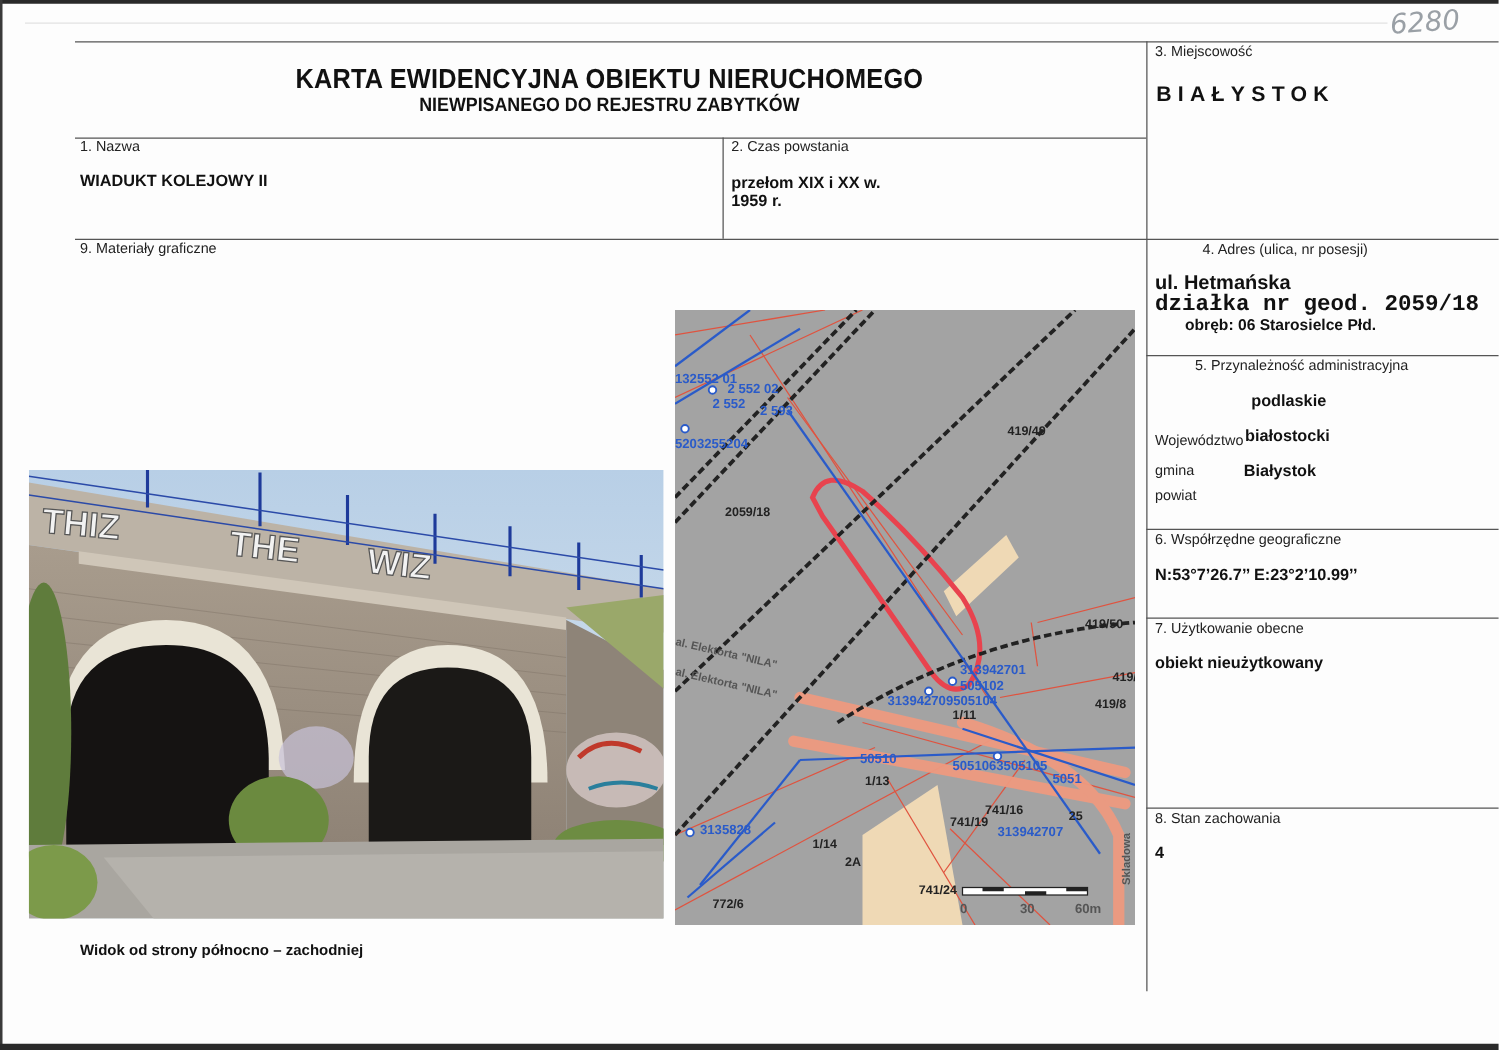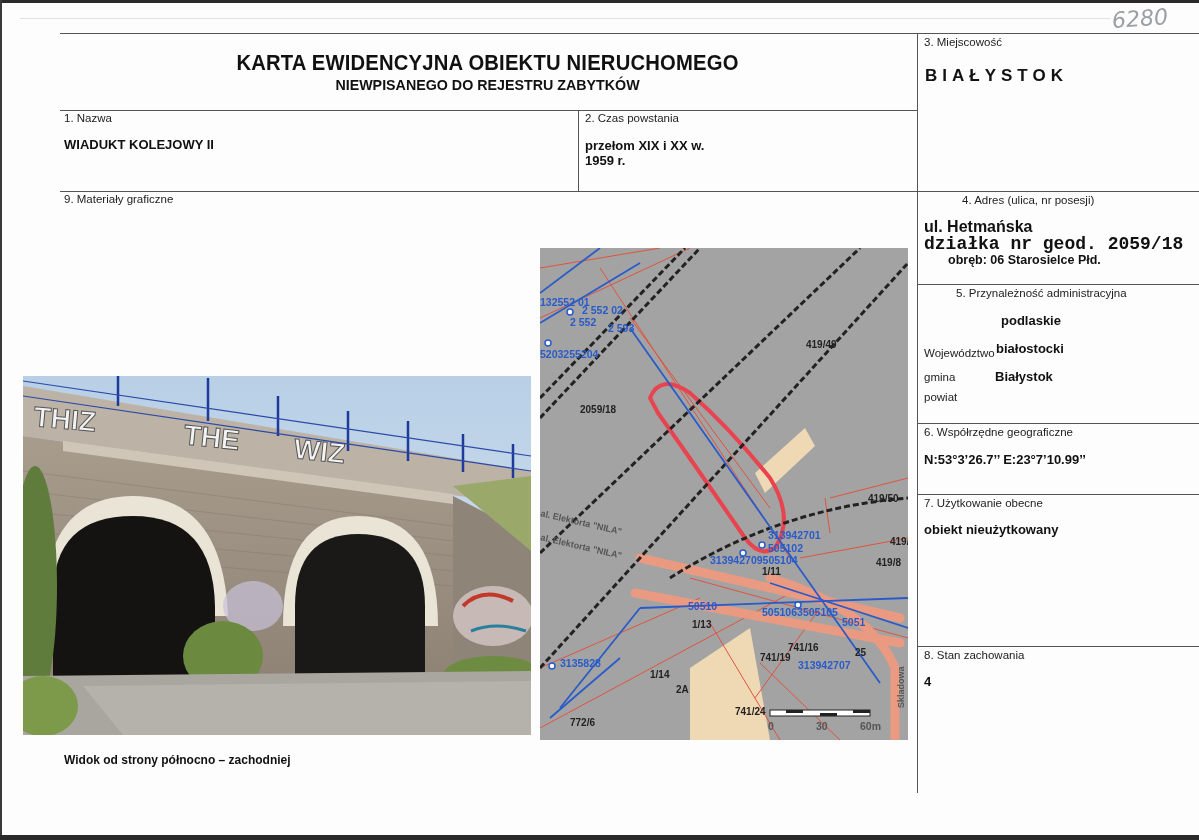--- a/index.html
+++ b/index.html
@@ -75,21 +75,21 @@
 
 <div class="abs label" style="left:924px; top:287px;margin-left:32px;">5. Przynależność administracyjna</div>
 <div class="abs label" style="left:924px; top:315px;margin-top:32px;">Województwo</div>
 <div class="abs value" style="left:1001px; top:313px;">podlaskie</div>
 <div class="abs label" style="left:924px; top:343px;margin-top:48px;">powiat</div>
 <div class="abs value" style="left:996px; top:341px;">białostocki</div>
 <div class="abs label" style="left:924px; top:371px;">gmina</div>
 <div class="abs value" style="left:995px; top:369px;">Białystok</div>
 
 <div class="abs label" style="left:924px; top:426px;">6. Współrzędne geograficzne</div>
-<div class="abs value" style="left:924px; top:452px;">N:53°3’26.7’’ E:23°7’10.99’’</div>
+<div class="abs value" style="left:924px; top:452px;">N:53°7’26.7’’ E:23°2’10.99’’</div>
 
 <div class="abs label" style="left:924px; top:497px;">7. Użytkowanie obecne</div>
 <div class="abs value" style="left:924px; top:522px;">obiekt nieużytkowany</div>
 
 <div class="abs label" style="left:924px; top:649px;">8. Stan zachowania</div>
 <div class="abs value" style="left:924px; top:674px;">4</div>
 
 <div class="photo">
   <svg width="508" height="359" viewBox="0 0 508 359" xmlns="http://www.w3.org/2000/svg">
     <defs>

